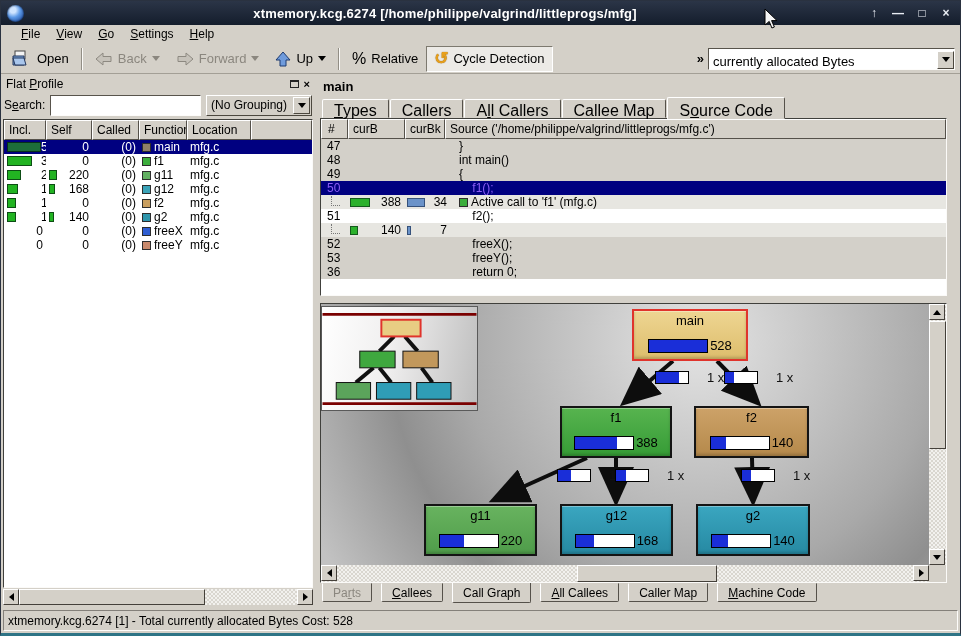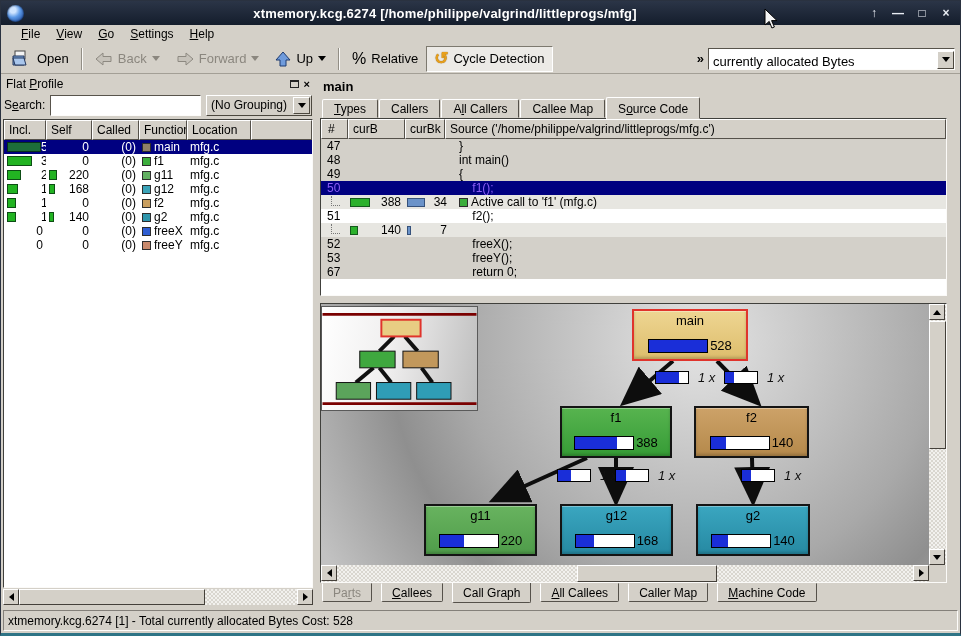--- a/index.html
+++ b/index.html
@@ -95,21 +95,21 @@
   .tri.r { border-left:5px solid #000; margin-right:-4px; }
   .tri.u { border-bottom:5px solid #000; margin-top:-4px; }
   .tri.d { border-top:5px solid #000; margin-bottom:-4px; }
 
   .vsplit { width:5px; flex:none; }
 
   
   .right { flex:1; display:flex; flex-direction:column; min-width:0; padding-top:1px; }
   .fn-title { height:21px; flex:none; font-weight:bold; font-size:13px; padding:4px 3px 0; }
   .tabs { display:flex; align-items:flex-end; height:22px; flex:none; padding-left:2px; position:relative; z-index:2; }
-  .tab { height:19px; padding:2px 11px 0; font-size:12px; background:#d4d0c8; border:1px solid;
+  .tab { height:19px; padding:2px 11px 0; font-size:16px; background:#d4d0c8; border:1px solid;
          border-color:#fff #55514a transparent #fff; border-radius:2px 2px 0 0; margin-right:1px; white-space:nowrap; }
   .tab.active { height:22px; padding-top:4px; font-weight:normal; margin-bottom:-1px;
                 border-bottom:1px solid #d4d0c8; }
   .source-panel { height:178px; flex:none; border:1px solid; border-color:#40403c #fbfaf8 #fbfaf8 #40403c;
                   background:#fff; display:flex; flex-direction:column; overflow:hidden; position:relative; z-index:1; }
   .src-row { display:flex; height:14px; align-items:center; font-size:12px; background:#d3d0c9; white-space:nowrap; }
   .src-row.w { background:#fff; }
   .src-row.call { background:#e7e6e1; }
   .src-row.sel { background:#000080; color:#8b5cf6; }
   .sc-line { width:27px; flex:none; padding-left:6px; }
@@ -140,21 +140,21 @@
            align-items:center; justify-content:space-between; padding:2px 0 6px; font-size:13px;
            box-shadow:inset 0 1px 0 rgba(255,255,255,.35), inset 0 -2px 3px rgba(0,0,0,.18); }
   .gnode.n-main { background:linear-gradient(#eed592,#ddbd6c); border-color:#e0342c; }
   .gnode.n-f1 { background:linear-gradient(#57b44f,#369c36); }
   .gnode.n-f2 { background:linear-gradient(#cda268,#b5894b); }
   .gnode.n-g11 { background:linear-gradient(#68b35f,#4f9c4a); }
   .gnode.n-g12, .gnode.n-g2 { background:linear-gradient(#3aa6c0,#2689a2); }
   .gbar-row { display:flex; align-items:center; gap:2px; }
   .gbar { width:60px; height:14px; background:#fff; border:1px solid #000; display:flex; }
   .gbar i { display:block; height:100%; background:#1a2ed8; }
-  .elabel { position:absolute; display:flex; align-items:center; gap:9px; font-size:13px; color:#111;font-style:italic; }
+  .elabel { position:absolute; display:flex; align-items:center; gap:18px; font-size:13px; color:#111; }
   .ebar { width:34px; height:13px; background:#fff; border:1px solid #000; display:flex; }
   .ebar i { display:block; height:100%; background:#1a2ed8; }
 
   .g-vscroll { position:absolute; top:0; right:0; bottom:17px; width:17px; }
   .g-hscroll { position:absolute; left:0; right:17px; bottom:0; height:17px; }
   .g-corner { position:absolute; right:0; bottom:0; width:17px; height:17px; background:#d4d0c8; }
 
   
   .bottom-tabs { height:24px; flex:none; display:flex; align-items:flex-start; padding-left:2px; }
   .btab { height:19px; padding:2px 10px 0; font-size:12px; background:#d4d0c8; border:1px solid;
@@ -528,21 +528,21 @@
             <span class="sc-curbk"></span>
             <span class="sc-src">    freeX();</span>
         </div>
         <div class="src-row">
           <span class="sc-line">53</span>
             <span class="sc-curb"></span>
             <span class="sc-curbk"></span>
             <span class="sc-src">    freeY();</span>
         </div>
         <div class="src-row">
-          <span class="sc-line">67</span>
+          <span class="sc-line">36</span>
             <span class="sc-curb"></span>
             <span class="sc-curbk"></span>
             <span class="sc-src">    return 0;</span>
         </div>
         <div class="src-fill"></div>
       </div>
 
       <div class="hsplit"></div>
 
       <div class="graph-panel">

